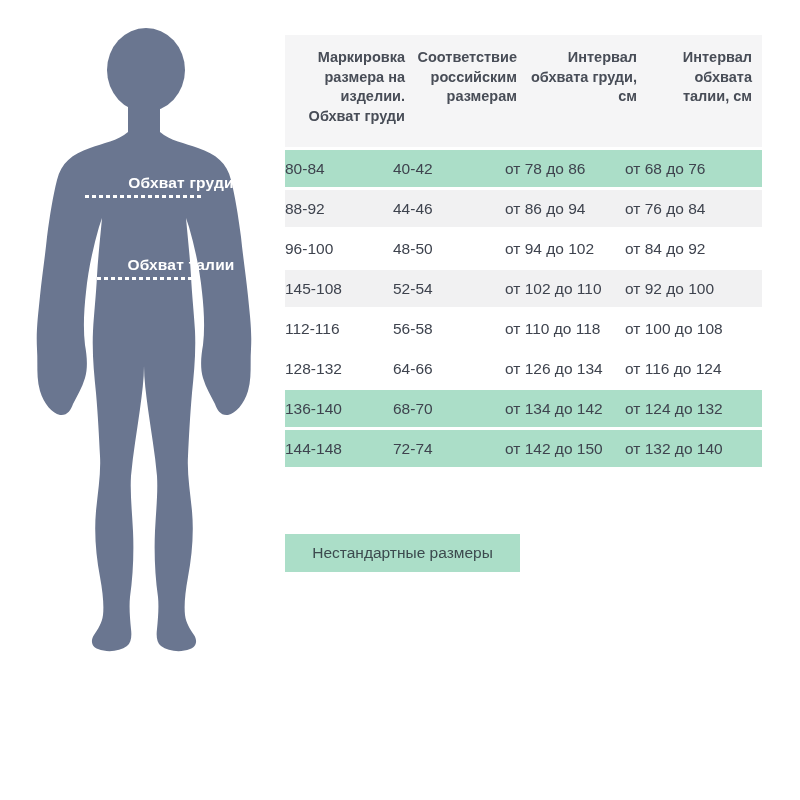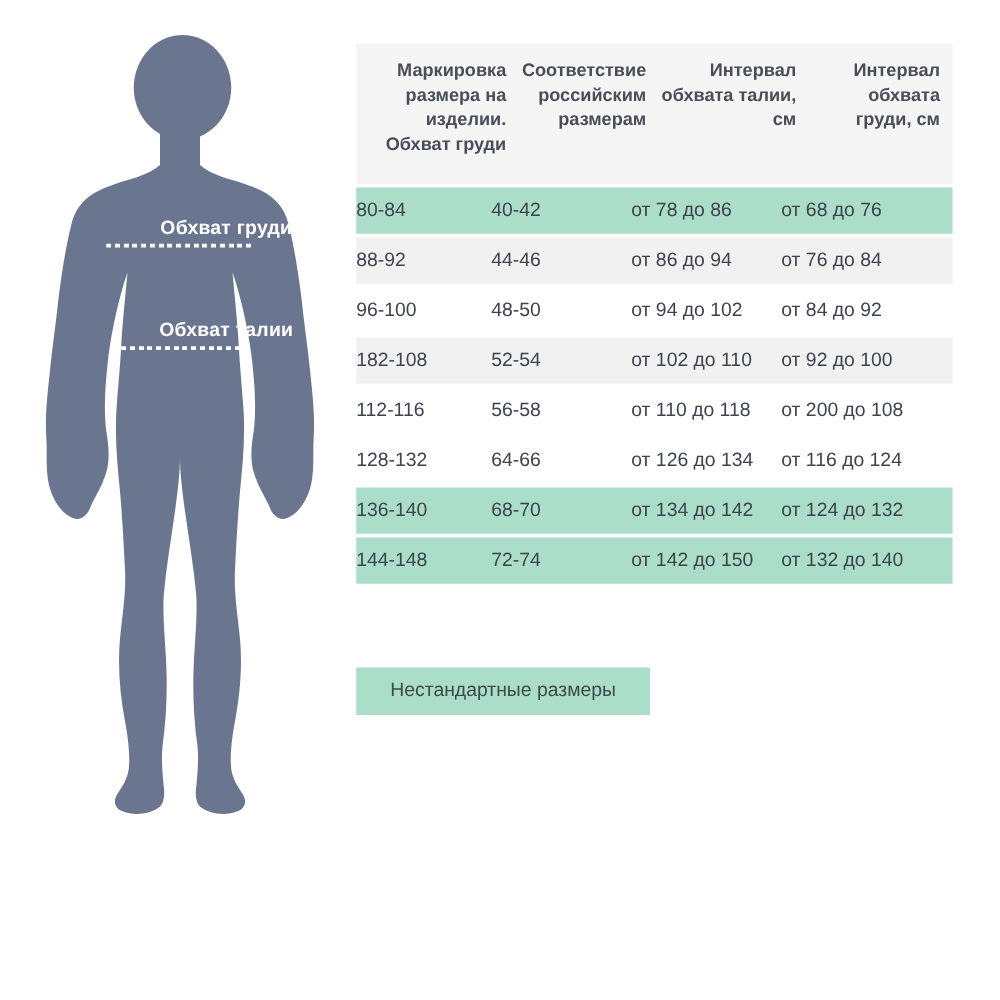--- a/index.html
+++ b/index.html
@@ -92,22 +92,22 @@
     <div class="measure waist">
       <span class="measure-label">Обхват талии</span>
     </div>
     <div class="dash-line waist"></div>
   </div>
 
   <div class="size-table">
     <div class="thead">
       <div class="hcell">Маркировка размера на изделии. Обхват груди</div>
       <div class="hcell">Соответствие российским размерам</div>
+      <div class="hcell">Интервал обхвата груди, см</div>
       <div class="hcell">Интервал обхвата талии, см</div>
-      <div class="hcell">Интервал обхвата груди, см</div>
     </div>
     <div class="tbody">
         <div class="trow green">
           <div class="cell">80-84</div>
           <div class="cell">40-42</div>
           <div class="cell">от 78 до 86</div>
           <div class="cell">от 68 до 76</div>
         </div>
         <div class="trow gray">
           <div class="cell">88-92</div>
@@ -115,30 +115,30 @@
           <div class="cell">от 86 до 94</div>
           <div class="cell">от 76 до 84</div>
         </div>
         <div class="trow white">
           <div class="cell">96-100</div>
           <div class="cell">48-50</div>
           <div class="cell">от 94 до 102</div>
           <div class="cell">от 84 до 92</div>
         </div>
         <div class="trow gray">
-          <div class="cell">182-108</div>
+          <div class="cell">145-108</div>
           <div class="cell">52-54</div>
           <div class="cell">от 102 до 110</div>
           <div class="cell">от 92 до 100</div>
         </div>
         <div class="trow white">
           <div class="cell">112-116</div>
           <div class="cell">56-58</div>
           <div class="cell">от 110 до 118</div>
-          <div class="cell">от 200 до 108</div>
+          <div class="cell">от 100 до 108</div>
         </div>
         <div class="trow white">
           <div class="cell">128-132</div>
           <div class="cell">64-66</div>
           <div class="cell">от 126 до 134</div>
           <div class="cell">от 116 до 124</div>
         </div>
         <div class="trow green">
           <div class="cell">136-140</div>
           <div class="cell">68-70</div>

